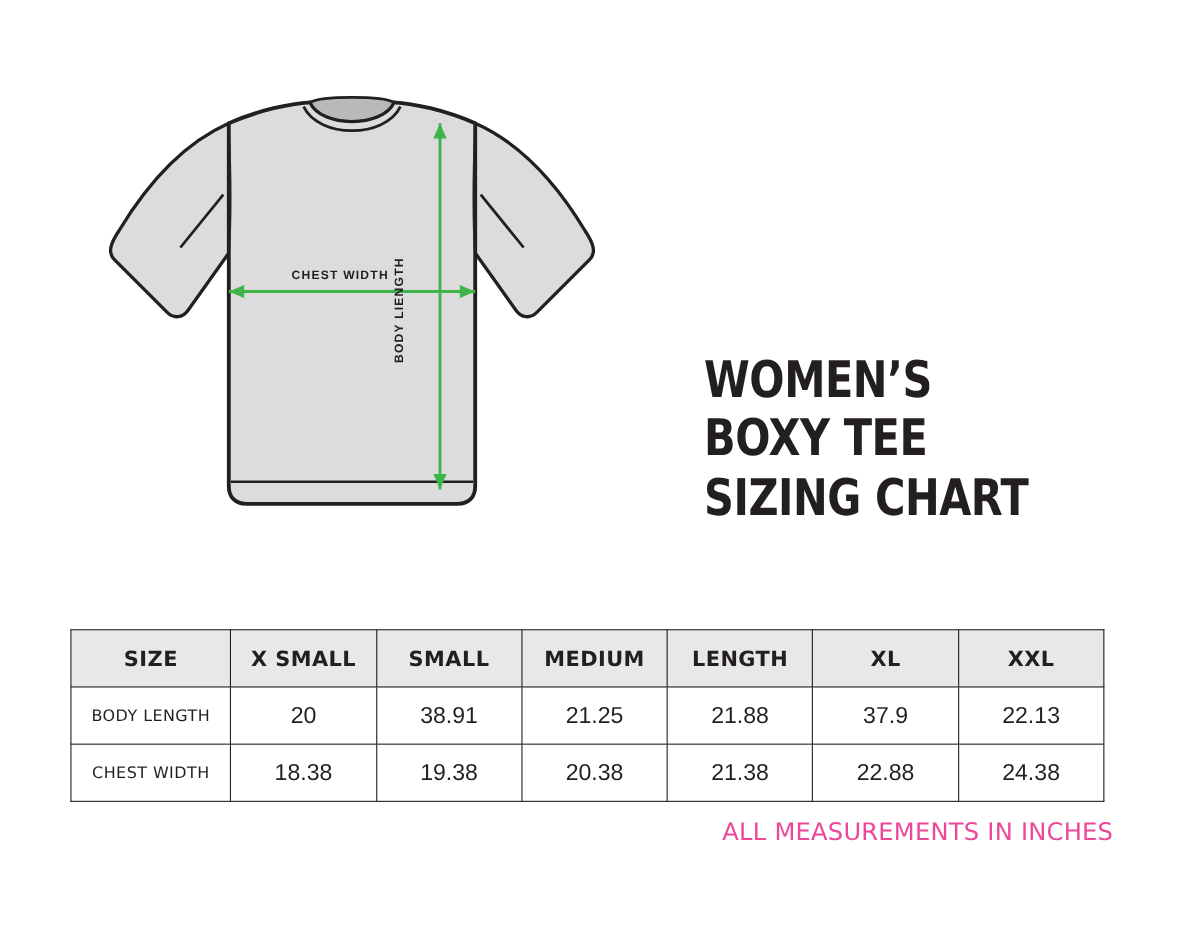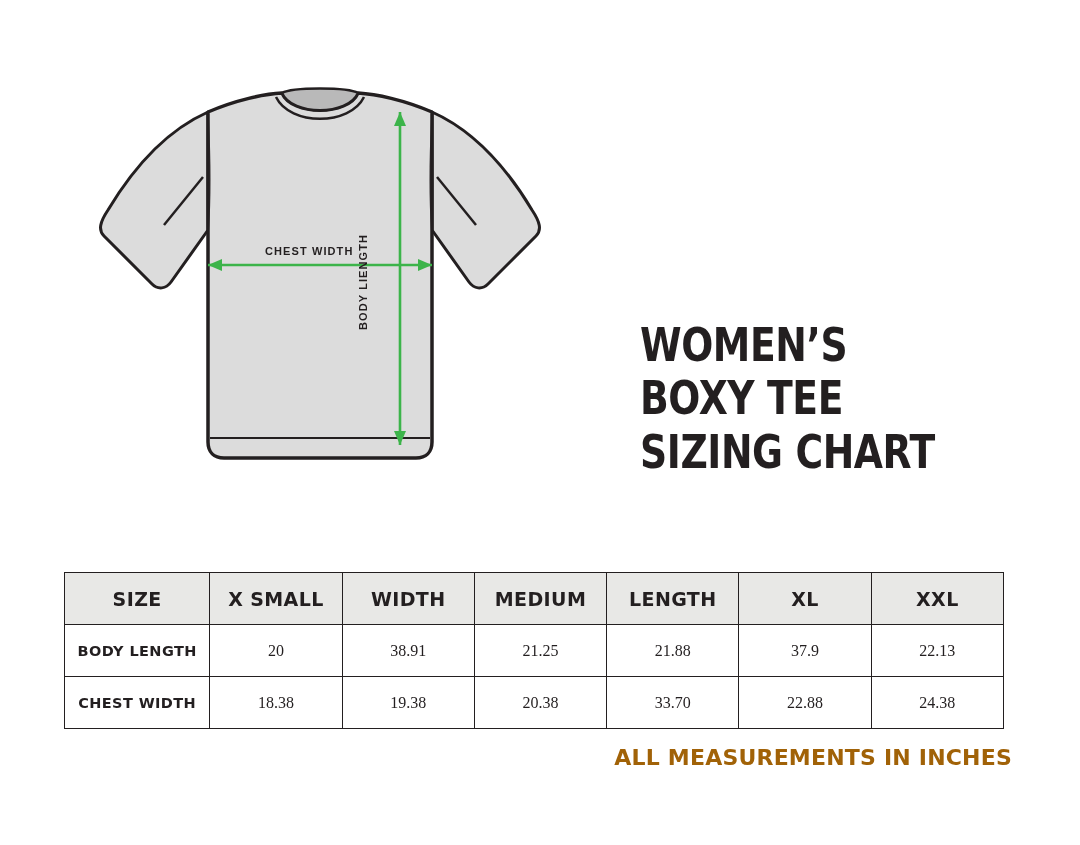--- a/index.html
+++ b/index.html
@@ -92,44 +92,44 @@
     background: #e8e8e6;
     font-family: "DejaVu Sans", sans-serif;
     font-weight: 700;
     font-size: 19px;
     letter-spacing: 0.4px;
     color: #231f20;
   }
   #size-table tbody th {
     background: #ffffff;
     font-family: "DejaVu Sans", sans-serif;
-    font-weight: 700;
+    font-weight: 400;
     font-size: 14.5px;
     letter-spacing: 0.4px;
     color: #231f20;
   }
   #size-table tbody td {
-    font-family: Liberation Serif, serif;
+    font-family: Liberation Sans, sans-serif;
     font-weight: 400;
-    font-size: 16px;
+    font-size: 21px;
     color: #231f20;
   }
   #size-table col.col-label { width: 145px; }
   #size-table col.col-size  { width: 132px; }
 
   
   #measurements-note {
     position: absolute;
     right: 68px;
     top: 745px;
     font-family: "DejaVu Sans", sans-serif;
-    font-weight: 700;
+    font-weight: 400;
     font-size: 22px;
     letter-spacing: 0.2px;
-    color: #a16207;
+    color: #ec4899;
     text-transform: uppercase;
   }
 </style>
 </head>
 <body>
 
 <div id="shirt-illustration">
   <svg viewBox="0 0 520 420" xmlns="http://www.w3.org/2000/svg">
 
     <path d="M148 42 C112 58 78 90 48 140 C40 152 38 160 44 166 L92 214 C98 220 106 219 111 212 L148 160 Z" fill="#dcdcdc" stroke="#231f20" stroke-width="3" stroke-linejoin="round"></path>
@@ -182,21 +182,21 @@
       <col class="col-size">
       <col class="col-size">
     <col class="col-size">
       <col class="col-size">
       <col class="col-size">
   </colgroup>
   <thead>
     <tr>
       <th>SIZE</th>
       <th>X SMALL</th>
-      <th>WIDTH</th>
+      <th>SMALL</th>
       <th>MEDIUM</th>
       <th>LENGTH</th>
       <th>XL</th>
       <th>XXL</th>
     </tr>
   </thead>
   <tbody>
     <tr>
       <th>BODY LENGTH</th>
       <td>20</td>
@@ -204,20 +204,20 @@
       <td>21.25</td>
       <td>21.88</td>
       <td>37.9</td>
       <td>22.13</td>
     </tr>
     <tr>
       <th>CHEST WIDTH</th>
       <td>18.38</td>
       <td>19.38</td>
       <td>20.38</td>
-      <td>33.70</td>
+      <td>21.38</td>
       <td>22.88</td>
       <td>24.38</td>
     </tr>
   </tbody>
 </table>
 
 <div id="measurements-note">ALL MEASUREMENTS IN INCHES</div>
 
 </body></html>

